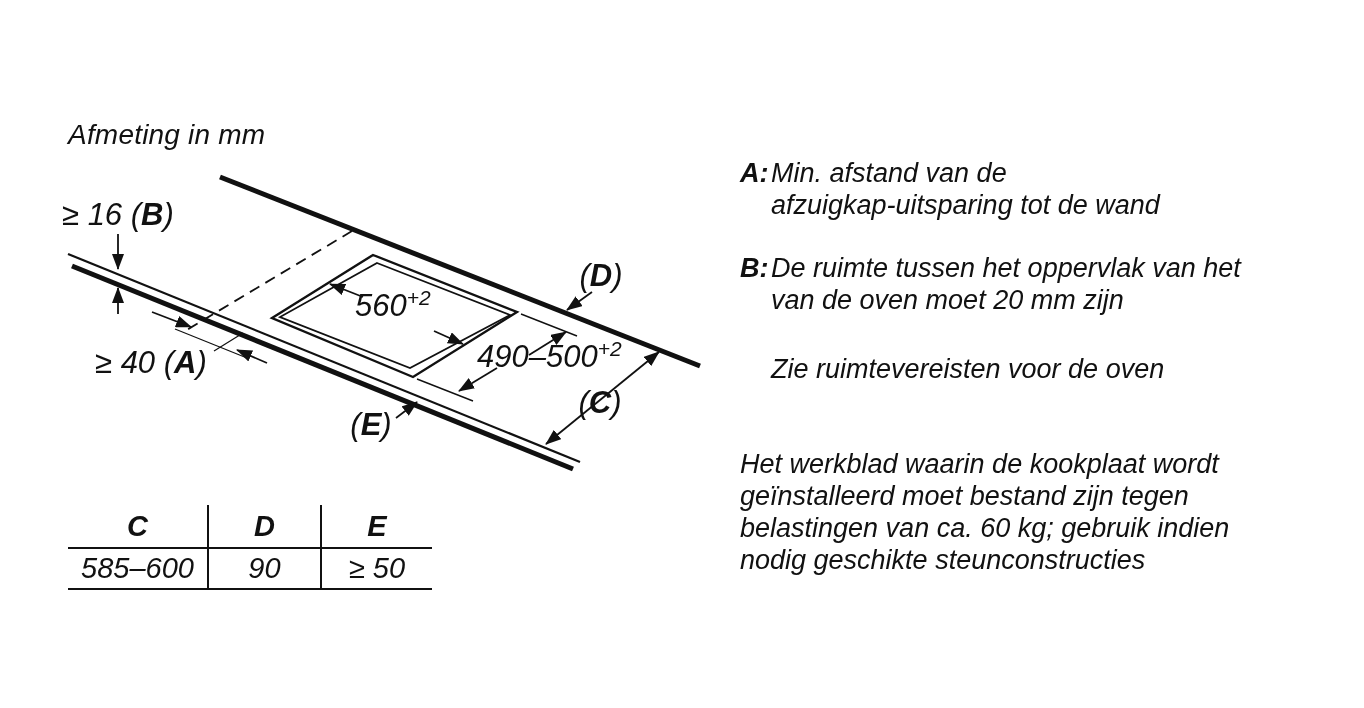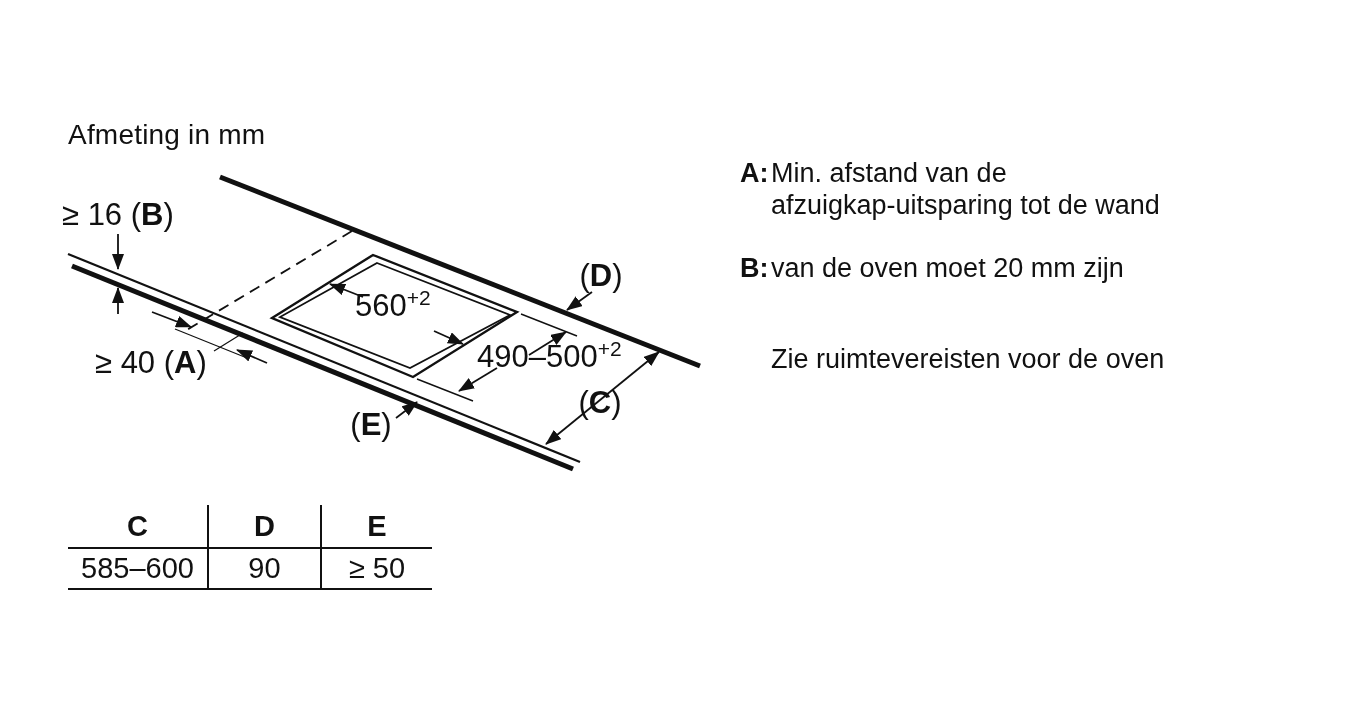--- a/index.html
+++ b/index.html
@@ -1,18 +1,18 @@
 <!DOCTYPE html>
 <html><head>
 <meta charset="utf-8">
 <style>
   html,body{margin:0;padding:0;background:#fff;}
   #canvas{
     position:relative;width:1364px;height:708px;background:#ffffff;
-    font-family:"Liberation Sans",sans-serif;color:#111;overflow:hidden;
+    font-family:"Liberation Sans",sans-serif;color:#111;overflow:hidden;font-style:italic;
   }
   .abs{position:absolute;}
   
   .page-title{left:68px;top:119px;font-size:28px;letter-spacing:0.2px;}
   
   .dim-table-wrap{left:68px;top:505px;}
   table.dim-table{border-collapse:collapse;font-size:29px;color:#111;}
   table.dim-table th, table.dim-table td{
     text-align:center;vertical-align:middle;font-weight:normal;padding:0;
   }
@@ -22,21 +22,21 @@
   .col-d{width:111px;}
   .col-e{width:110px;}
   .vline{border-right:2px solid #111;}
   tr.row-mid td{border-bottom:2px solid #111;}
   
   .notes{left:740px;top:157px;width:600px;font-size:27px;line-height:32px;}
   .note-line{position:relative;padding-left:31px;white-space:nowrap;}
   .note-line.flush{padding-left:0;}
   .note-label{position:absolute;left:0;top:0;font-weight:bold;}
   .note-b{margin-top:31px;}
-  .note-zie{margin-top:59px;}
+  .note-zie{margin-top:37px;}
   .note-para{margin-top:63px;}
   
   svg text{font-family:"Liberation Sans",sans-serif;fill:#111;}
 </style>
 </head>
 <body>
 
 <div id="canvas">
 
   <div class="abs page-title">Afmeting in mm</div>
@@ -111,23 +111,30 @@
       <div class="note-line">
         <b class="note-label">A:</b>
         <span>Min. afstand van de</span>
       </div>
       <div class="note-line">afzuigkap-uitsparing tot de wand</div>
     </div>
 
     <div class="note-b">
       <div class="note-line">
         <b class="note-label">B:</b>
+        <span>De ruimte tussen het oppervlak van het</span>
       </div>
       <div class="note-line">van de oven moet 20 mm zijn</div>
     </div>
 
     <div class="note-zie">
       <div class="note-line">Zie ruimtevereisten voor de oven</div>
     </div>
 
+    <div class="note-para">
+      <div class="note-line flush">Het werkblad waarin de kookplaat wordt</div>
+      <div class="note-line flush">geïnstalleerd moet bestand zijn tegen</div>
+      <div class="note-line flush">belastingen van ca. 60 kg; gebruik indien</div>
+      <div class="note-line flush">nodig geschikte steunconstructies</div>
+    </div>
 
   </div>
 </div>
 
 </body></html>

